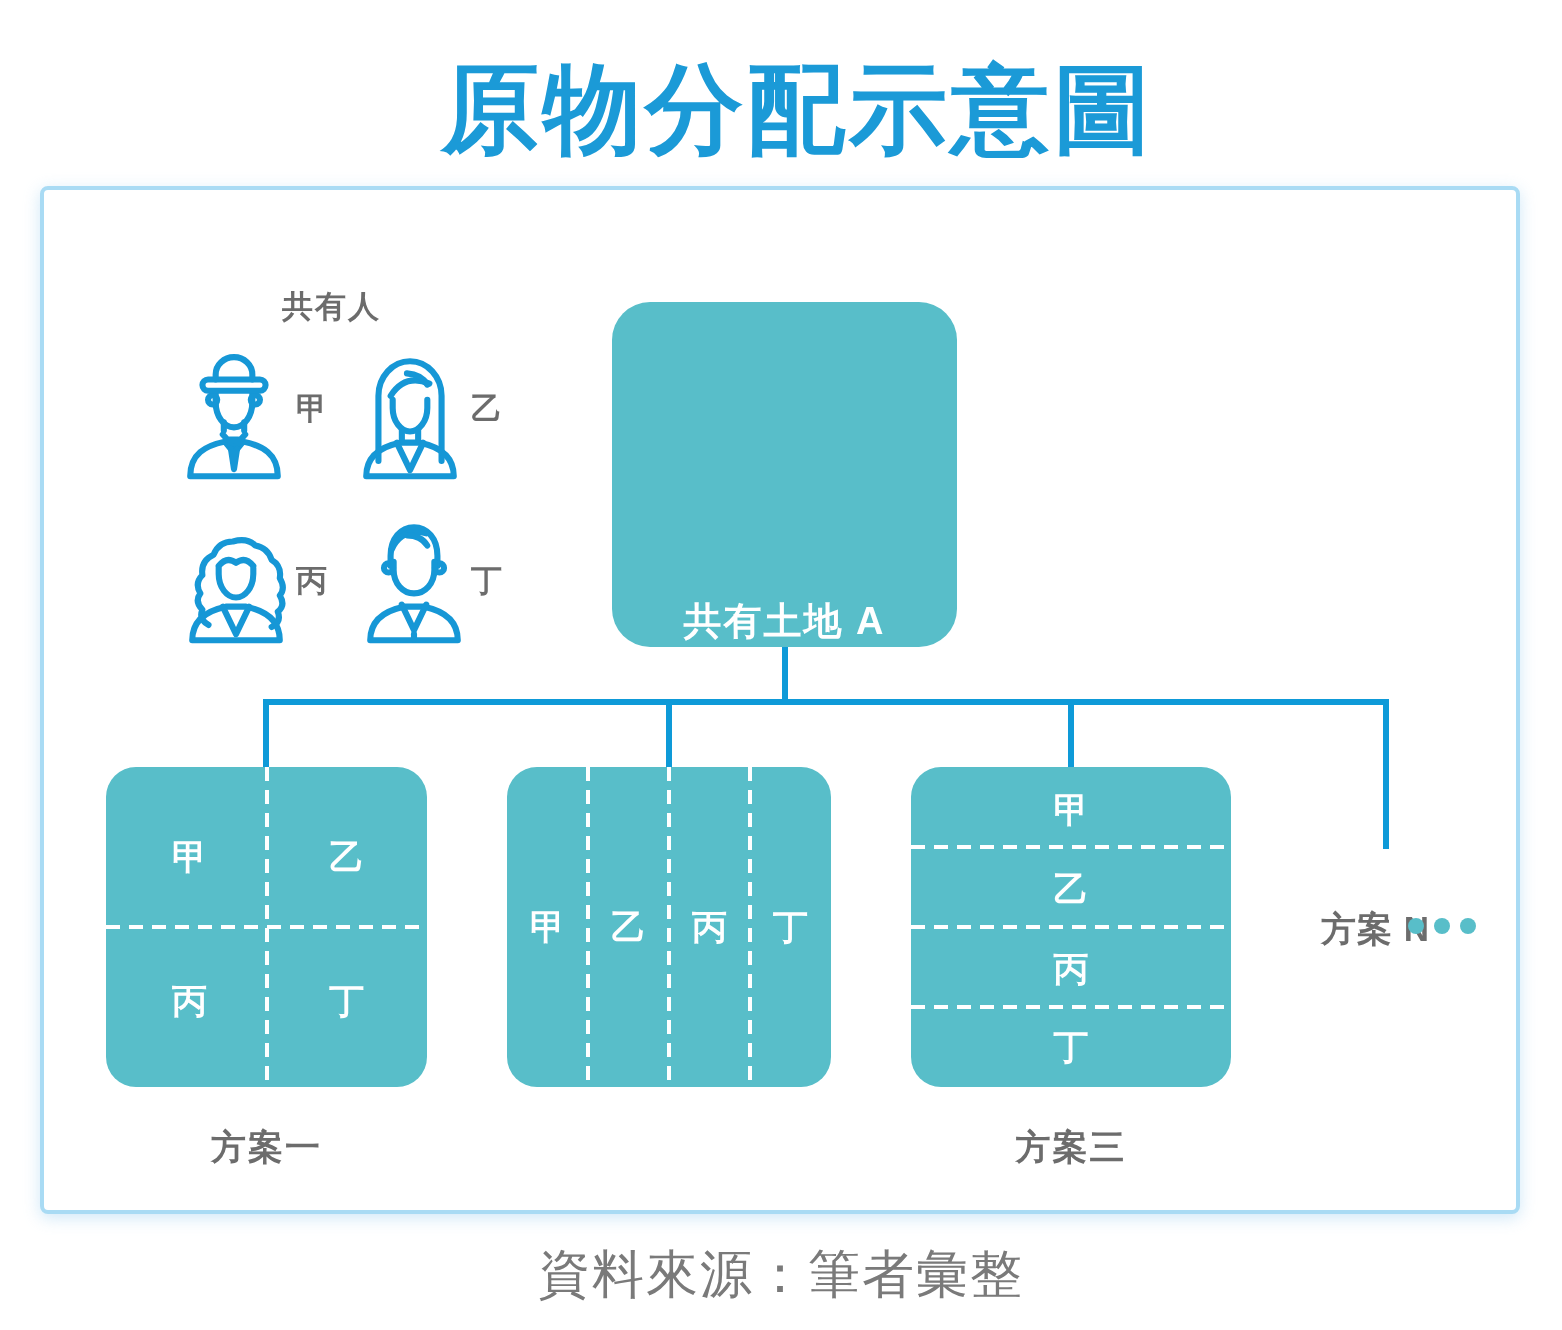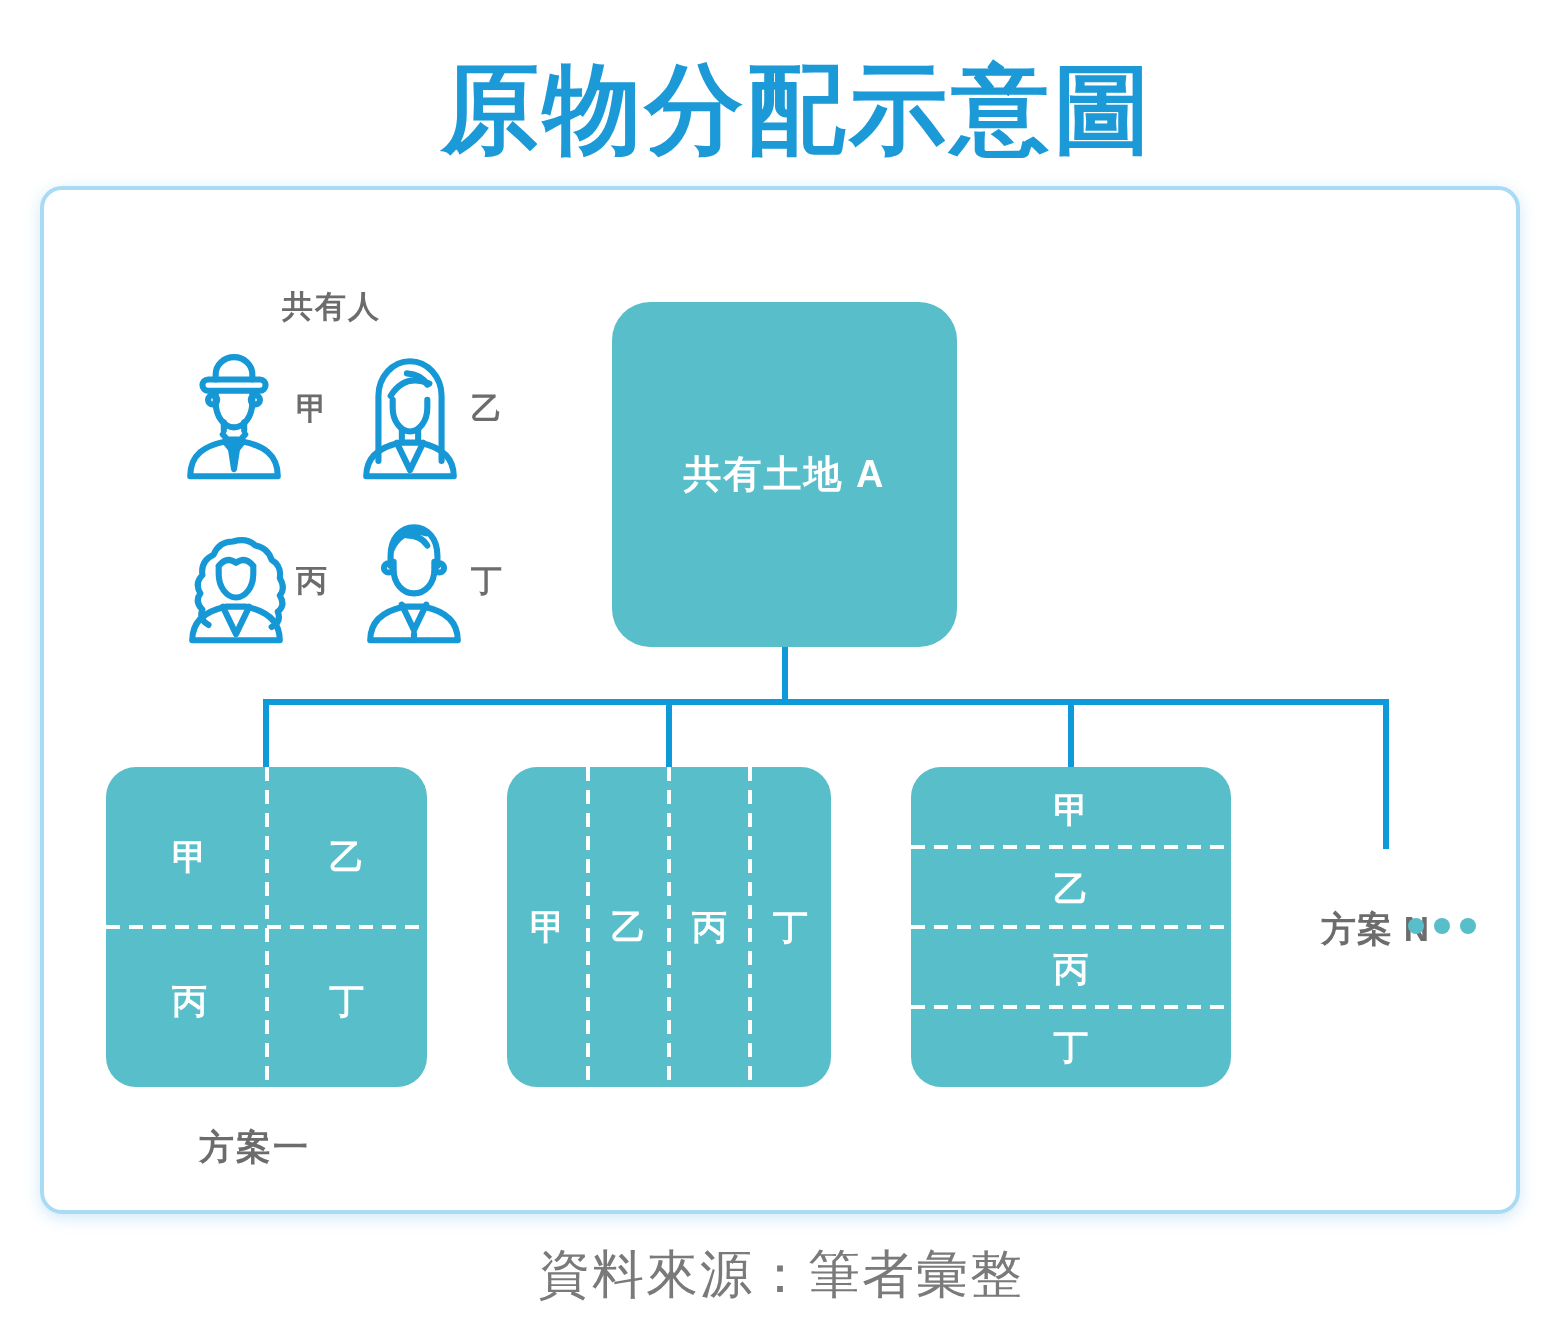--- a/index.html
+++ b/index.html
@@ -6,21 +6,21 @@
   .stage{
     position:relative;width:1562px;height:1330px;background:#ffffff;overflow:hidden;
     font-family:"Liberation Sans","DejaVu Sans",sans-serif;
   }
   .title{
     position:absolute;left:0;top:28px;width:1562px;text-align:center;
     font-size:98px;font-weight:900;color:#1b9ad7;letter-spacing:4px;margin:17px;
   }
   .card{
     position:absolute;left:40px;top:186px;width:1480px;height:1028px;
-    background:#ffffff;border:4px solid #a9dbf4;border-radius:22px;
+    background:#ffffff;border:4px solid #a9dbf4;border-radius:8px;
     box-shadow:0 4px 16px rgba(150,205,240,.45);box-sizing:border-box;
   }
   .connectors{position:absolute;left:0;top:0;width:1480px;height:1028px;}
   
   .owners-heading{
     position:absolute;left:238px;top:96px;font-size:31px;font-weight:bold;color:#6c6c6c;letter-spacing:2px;
   }
   .owner-icon{position:absolute;width:112px;height:146px;}
   .owner-icon svg{width:100%;height:100%;}
   .owner-label{position:absolute;font-size:31px;font-weight:bold;color:#6c6c6c;}
@@ -28,21 +28,21 @@
   .pos-lbl-jia{left:252px;top:198px;}
   .pos-icon-yi{left:310px;top:144px;}
   .pos-lbl-yi{left:427px;top:198px;}
   .pos-icon-bing{left:136px;top:308px;}
   .pos-lbl-bing{left:252px;top:370px;}
   .pos-icon-ding{left:314px;top:308px;}
   .pos-lbl-ding{left:427px;top:370px;}
   
   .land-box{
     position:absolute;left:568px;top:112px;width:345px;height:345px;border-radius:38px;
-    background:#58bec9;display:flex;align-items:center;justify-content:center;
+    background:#58bec9;display:flex;align-items:flex-end;justify-content:center;
   }
   .land-box span{font-size:38px;font-weight:bold;color:#ffffff;letter-spacing:2px;}
   
   .plan{position:absolute;top:577px;width:321px;height:320px;border-radius:30px;background:#58bec9;}
   .plan-1{left:62px;}
   .plan-2{left:463px;width:324px;}
   .plan-3{left:867px;width:320px;}
   .dash-v{
     position:absolute;top:0;bottom:0;width:4px;margin-left:-2px;
     background:repeating-linear-gradient(to bottom,#ffffff 0 14px,transparent 14px 23px);
@@ -52,21 +52,21 @@
     background:repeating-linear-gradient(to right,#ffffff 0 14px,transparent 14px 23px);
   }
   .cell{
     position:absolute;transform:translate(-50%,-50%);
     font-size:35px;font-weight:bold;color:#ffffff;
   }
   .caption{
     position:absolute;top:934px;font-size:35px;font-weight:bold;color:#6c6c6c;
     text-align:center;letter-spacing:2px;
   }
-  .cap-1{left:50px;width:321px;font-family:Liberation Mono, monospace;}
+  .cap-1{left:62px;width:321px;font-family:Liberation Mono, monospace;}
   .cap-2{left:463px;width:324px;}
   .cap-3{left:867px;width:320px;}
   
   .plan-n{
     position:absolute;left:1216px;top:716px;width:170px;text-align:right;
     font-size:35px;font-weight:bold;color:#6c6c6c;letter-spacing:1px;
   }
   .dots{position:absolute;left:1364px;top:728px;display:flex;gap:10px;}
   .dots i{display:block;width:16px;height:16px;border-radius:50%;background:#58bec9;}
   
@@ -176,20 +176,21 @@
       <div class="dash-h" style="top:25%;"></div>
       <div class="dash-h" style="top:50%;"></div>
       <div class="dash-h" style="top:75%;"></div>
       <span class="cell" style="left:50%;top:13.5%;">甲</span>
       <span class="cell" style="left:50%;top:38%;">乙</span>
       <span class="cell" style="left:50%;top:63%;">丙</span>
       <span class="cell" style="left:50%;top:87.5%;">丁</span>
     </div>
 
     <div class="caption cap-1">方案一</div>
+    <div class="caption cap-3">方案三</div>
 
     <div class="plan-n">方案 N</div>
     <div class="dots">
         <i></i>
         <i></i>
         <i></i>
       </div>
 
   </div>
 

